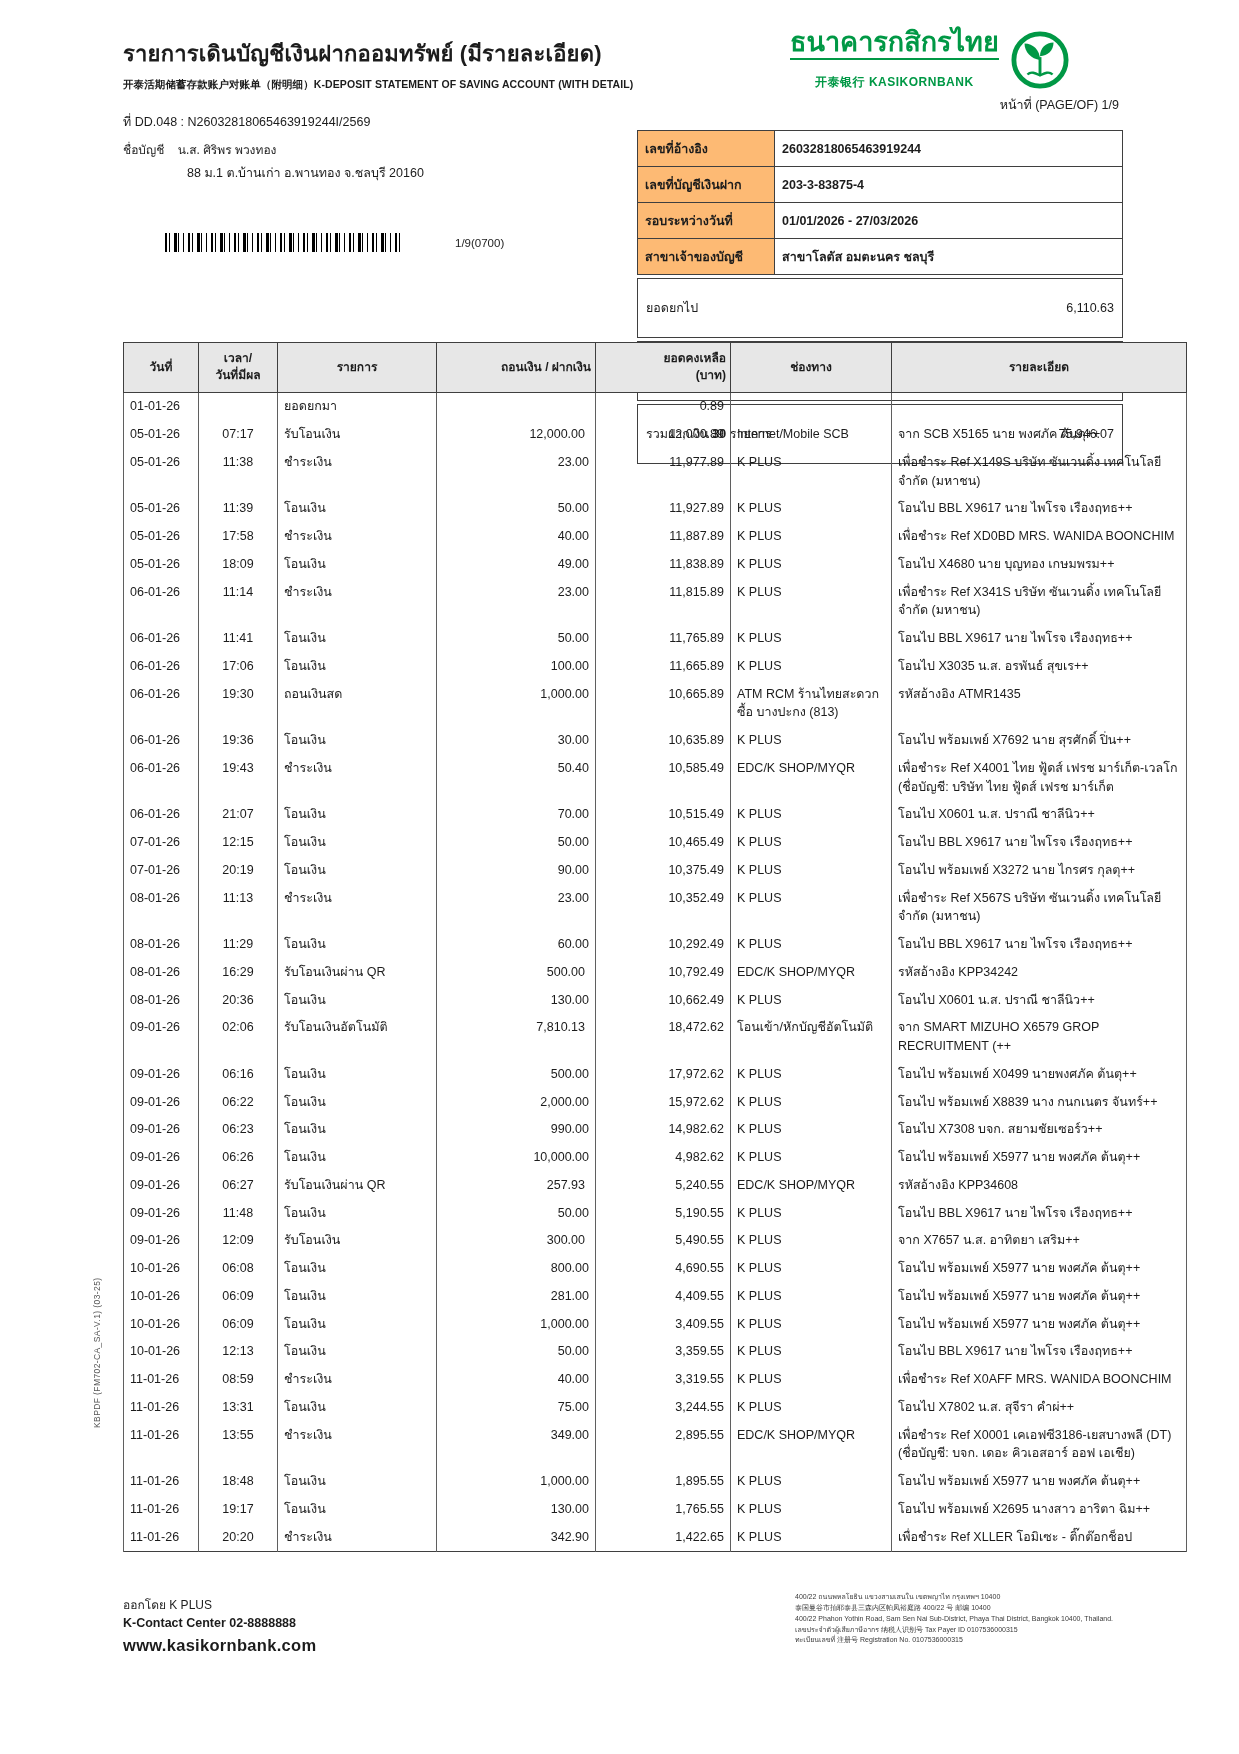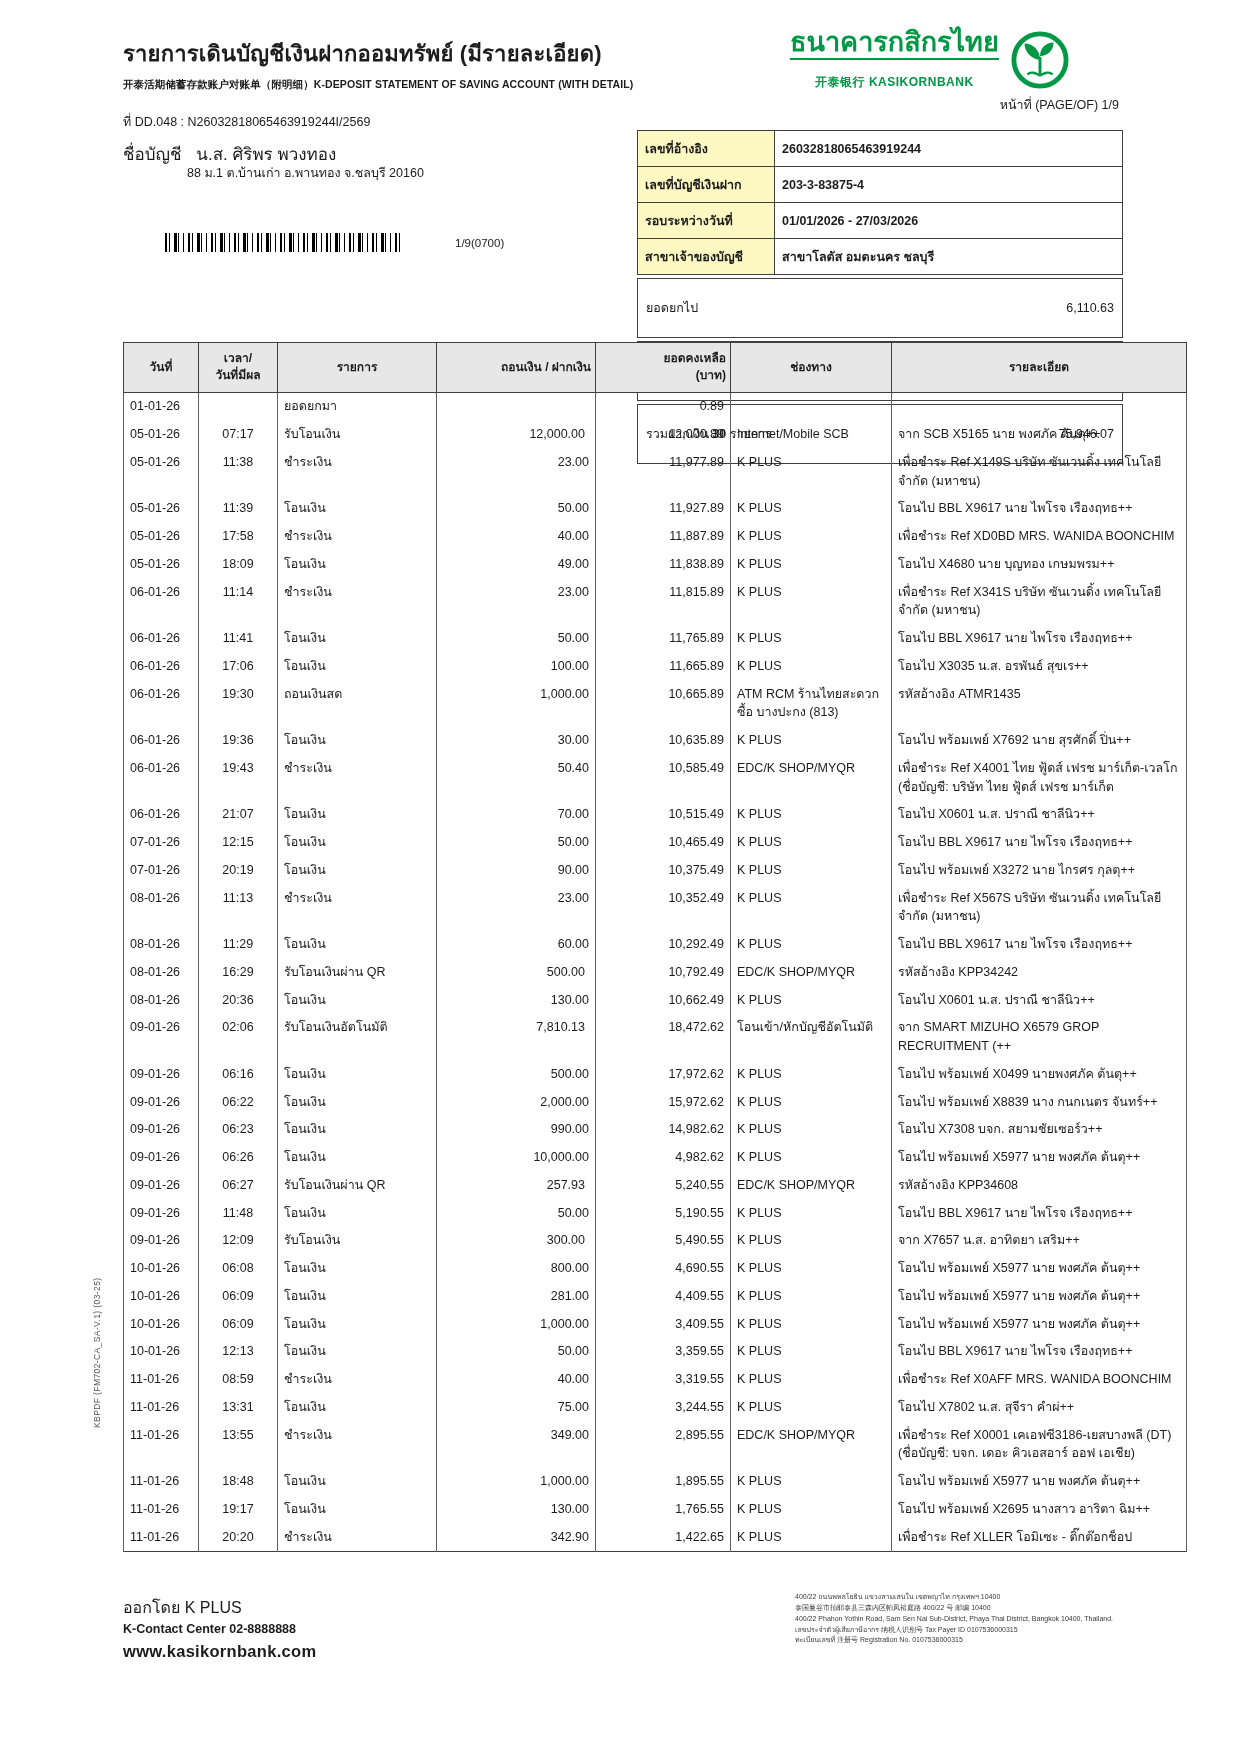--- a/index.html
+++ b/index.html
@@ -17,36 +17,36 @@
   .logo-block { position:absolute; left:790px; top:28px; display:flex; align-items:center; gap:12px; }
   .logo-text  { color:var(--brand); text-align:center; }
   .logo-th    { font-size:27px; font-weight:bold; line-height:1.05; }
   .logo-sub   { font-size:12px; font-weight:bold; border-top:2px solid var(--brand); padding-top:14px; margin-top:2px; letter-spacing:.5px;}
   .logo-mark  { width:58px; height:58px; }
 
   .page-of { position:absolute; left:0; top:95px; width:1119px; text-align:right; font-size:12.5px; }
 
   
   .ref-line   { position:absolute; left:123px; top:112px; font-size:12.5px; }
-  .acct-line  { position:absolute; left:123px; top:140px; font-size:17px; }
+  .acct-line  { position:absolute; left:123px; top:140px; font-size:12px; }
   .acct-line .name { margin-left:10px; }
   .addr-line  { position:absolute; left:187px; top:163px; font-size:12.5px; }
 
   .barcode { position:absolute; left:165px; top:233px; width:237px; height:19px;
     background:repeating-linear-gradient(90deg,
       #000 0 2px,#fff 2px 4px,#000 4px 5px,#fff 5px 9px,#000 9px 12px,
       #fff 12px 13px,#000 13px 14px,#fff 14px 18px,#000 18px 19px,#fff 19px 23px);
   }
   .barcode-caption { position:absolute; left:455px; top:237px; font-size:11.5px; }
 
   
   .account-box { position:absolute; left:637px; top:130px; width:486px; }
   .info-table { width:100%; border-collapse:collapse; table-layout:fixed; }
   .info-table td { border:1px solid #3f3f3f; font-size:12.5px; height:31px; padding:2px 7px;font-weight:bold; }
-  .info-table td.lbl { width:122px; background:#fef9c3; font-weight:bold; }
+  .info-table td.lbl { width:122px; background:#fdba74; font-weight:bold; }
   .sum-box { display:flex; justify-content:space-between; align-items:center;
     border:1px solid #3f3f3f; margin-top:3px; height:26px; padding:16px 8px; font-size:12.5px; }
   .sum-box .cnt { font-weight:bold; }
 
   
   .statement { position:absolute; left:123px; top:342px; width:1000px; }
   table.tx { width:100%; border-collapse:collapse; table-layout:fixed; border:1.5px solid #3f3f3f; }
   table.tx th { background:#e7e7e7; border:1px solid #3f3f3f; font-size:12px; font-weight:bold;
     padding:7px 4px; line-height:1.45; }
   table.tx td { border-left:1px solid #5f5f5f; border-right:1px solid #5f5f5f;
@@ -57,21 +57,21 @@
   .col-amount  { width:150px; text-align:right; }
   td.col-amount { padding-right:40px; }
   td.col-amount.deposit { padding-right:10px; }
   .col-balance { width:126px; text-align:right; }
   td.col-balance { padding-right:10px; }
   .col-channel { width:152px; }
   .col-detail  { width:286px; }
 
   
   .footer-left { position:absolute; left:123px; top:1596px; font-size:12px; line-height:1.5; }
-  .footer-kplus   { font-size:16px; }
+  .footer-kplus   { font-size:12px; }
   .footer-contact { font-size:12.5px; font-weight:bold; }
   .footer-web     { font-size:16.5px; font-weight:bold; margin-top:0; letter-spacing:.3px; }
 
   .footer-right { position:absolute; left:795px; top:1592px; width:330px;
     font-size:7px; line-height:1.55; color:#3a3a3a; }
 
   .side-code { position:absolute; left:92px; top:1428px; transform:rotate(-90deg);
     transform-origin:0 0; font-size:8.5px; color:#555; white-space:nowrap; letter-spacing:.4px; }
 </style>
 </head>

